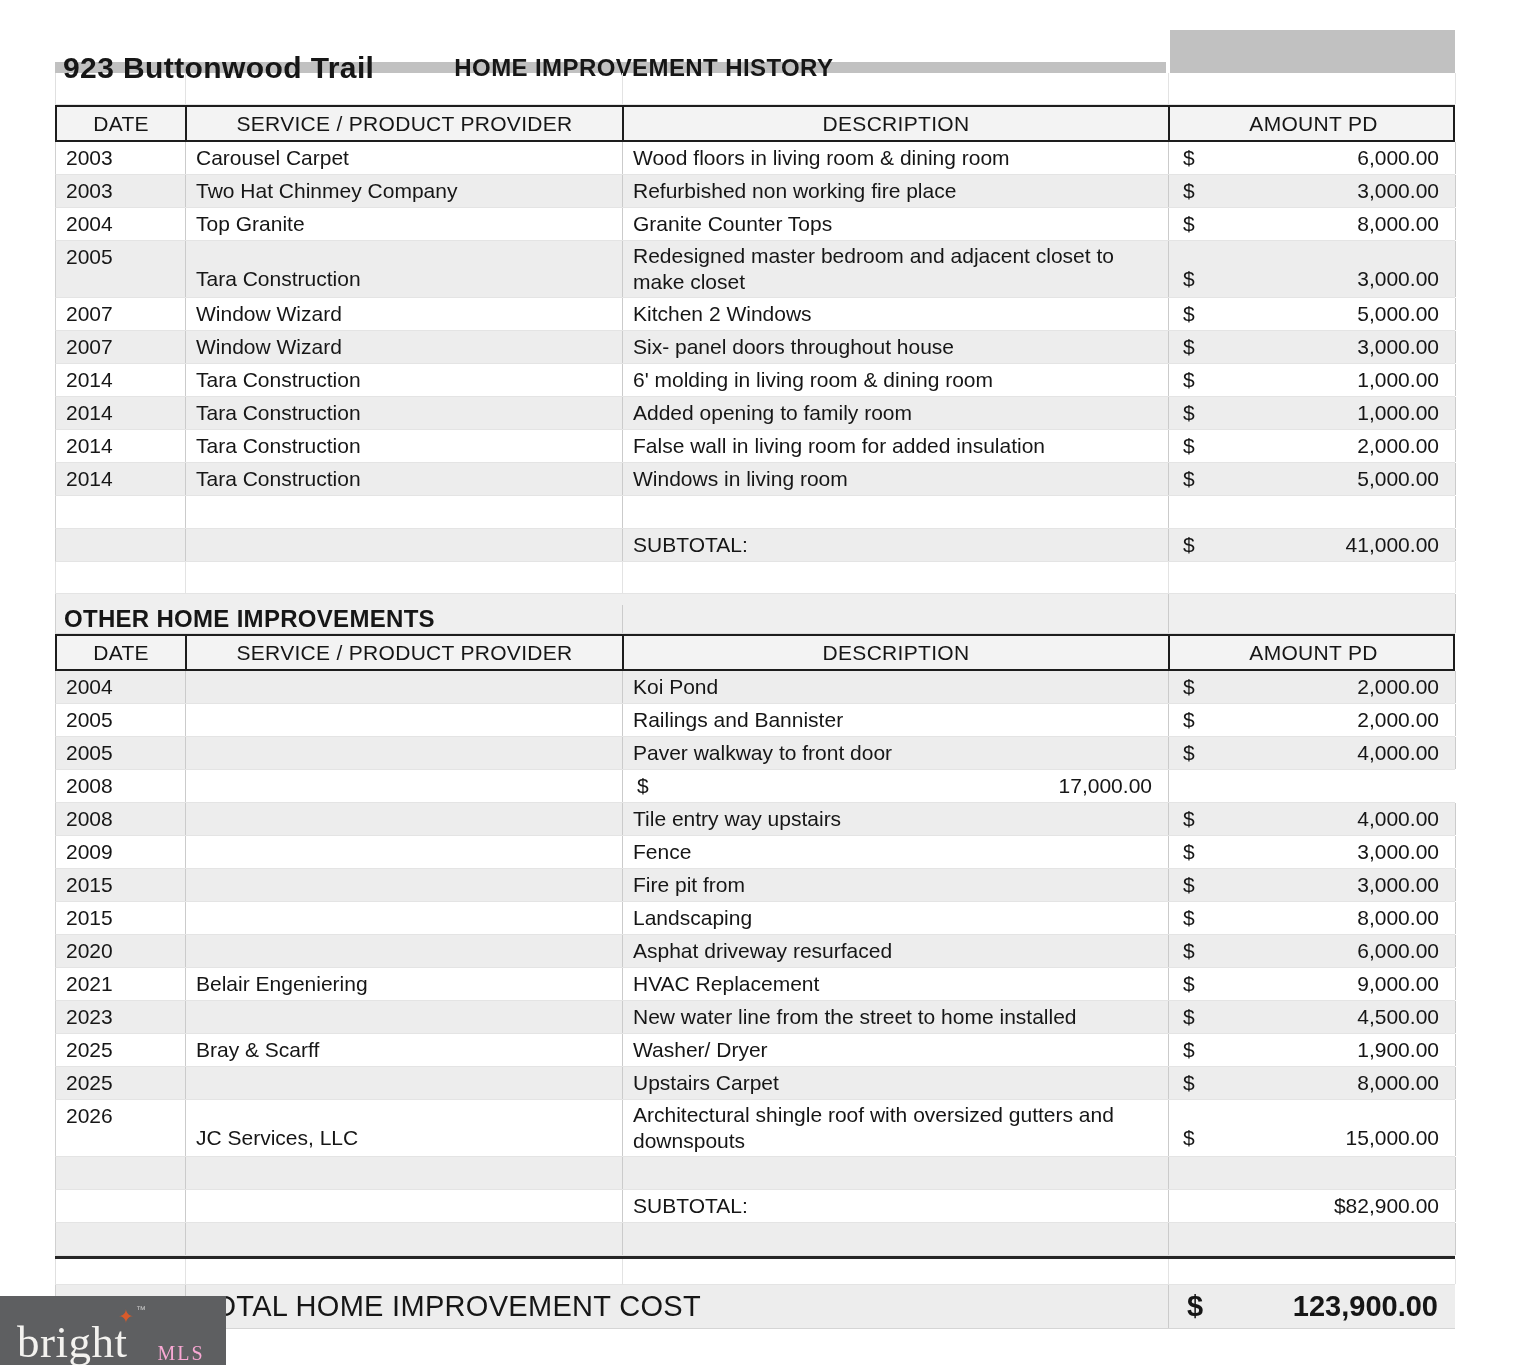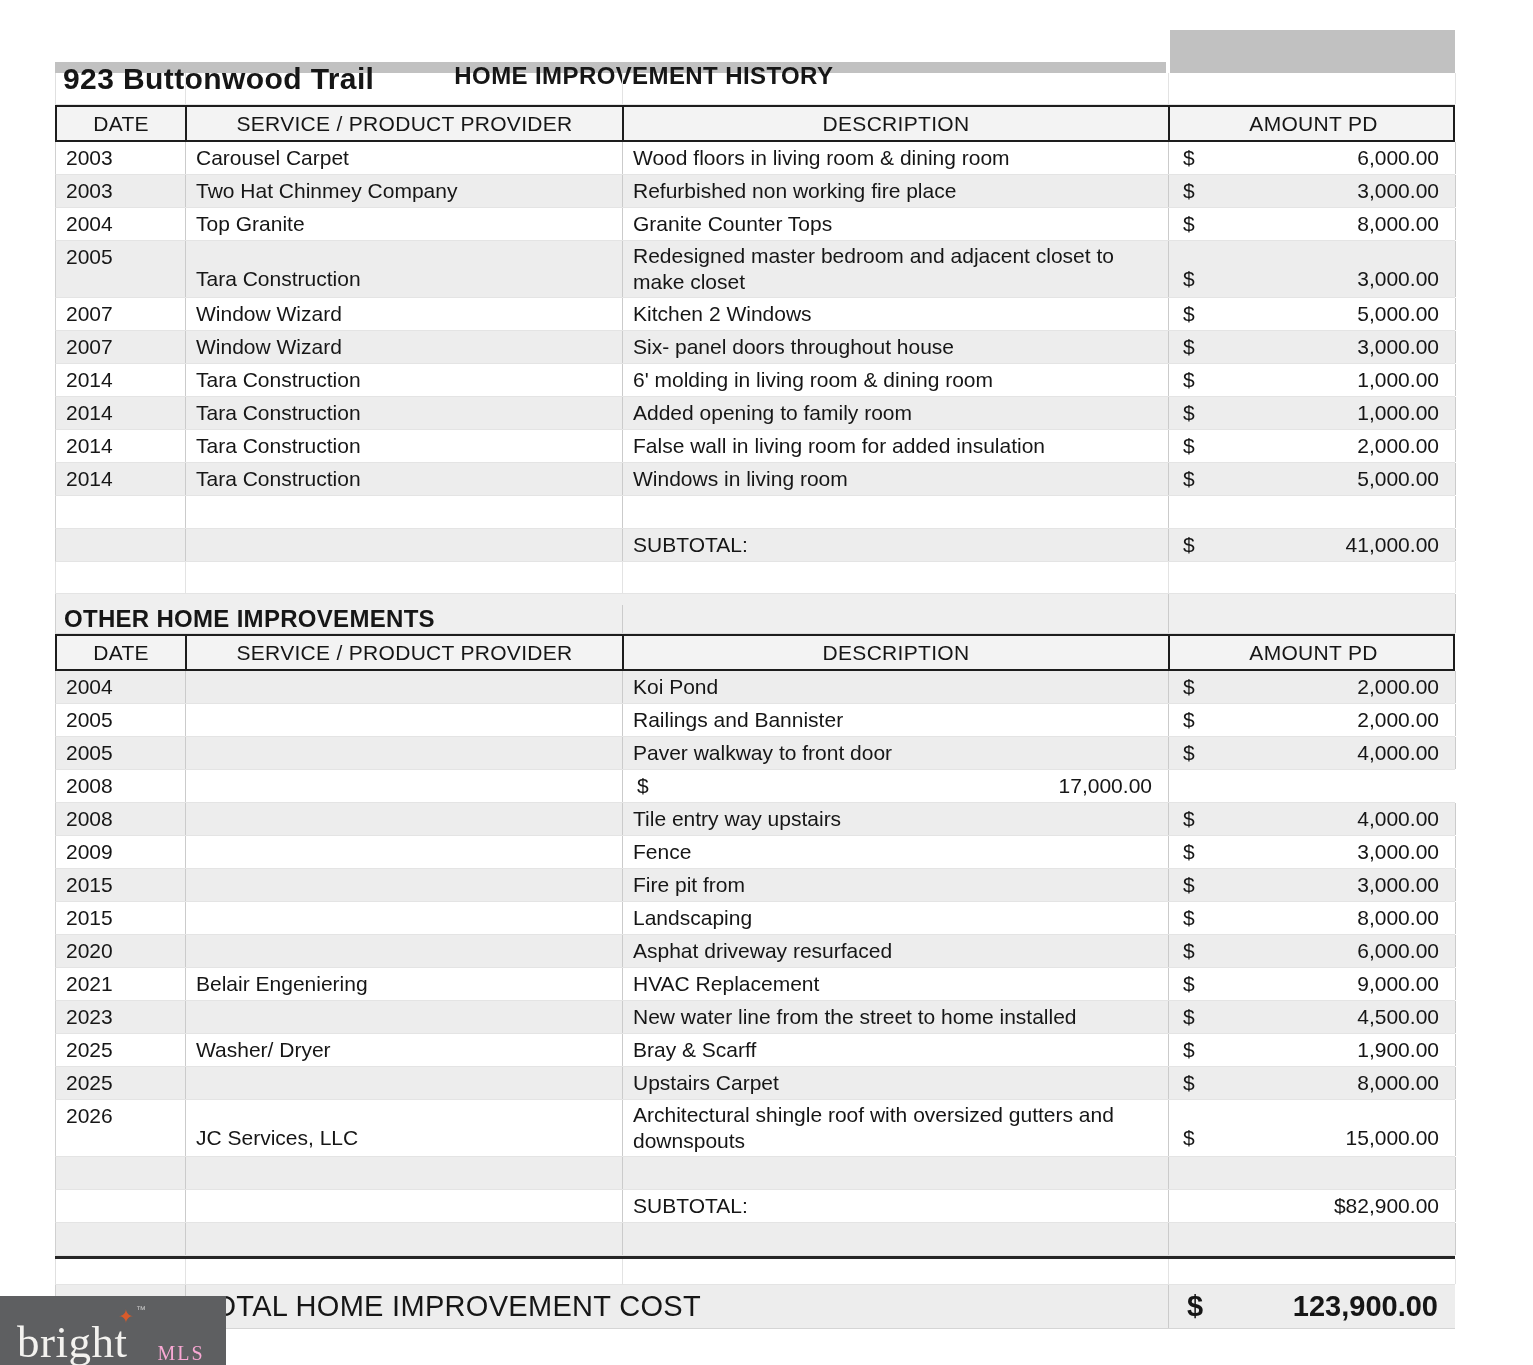--- a/index.html
+++ b/index.html
@@ -5,21 +5,21 @@
   * { box-sizing: border-box; }
   body {
     margin: 0; width: 1533px; height: 1365px; background: #ffffff;
     font-family: "Liberation Sans", "DejaVu Sans", sans-serif;
     color: #161616; position: relative; overflow: hidden;
   }
   .sheet { position: absolute; left: 55px; top: 30px; width: 1400px; }
 
   
   .title-row { display: flex; height: 43px; }
-  .title-main { width: 1111px; background: #c1c1c1; display: flex; align-items: flex-start; margin-top: 32px; }
+  .title-main { width: 1111px; background: #c1c1c1; display: flex; align-items: center; margin-top: 32px; }
   .addr { font-weight: bold; font-size: 30px; padding-left: 8px; letter-spacing: .4px; white-space: pre; }
   .heading { font-weight: bold; font-size: 24px; margin-left: 80px; letter-spacing: .4px; white-space: pre; }
   .title-side { width: 285px; background: #c1c1c1; margin-left: 4px; }
 
   
   .row { display: grid; grid-template-columns: 130px 437px 546px 287px;
          min-height: 33px; border-bottom: 1px solid #e4e4e4;
          border-left: 1px solid #d0d0d0; }
   .row.shade { background: #ededed; }
   .cell { display: flex; align-items: center; border-right: 1px solid #cbcbcb;
@@ -325,22 +325,22 @@
     <div class="cell date">2023</div>
     <div class="cell provider"></div>
     <div class="cell desc">New water line from the street to home installed</div>
     <div class="cell amount">
       <span class="cur">$</span>
       <span class="num">4,500.00</span>
     </div>
   </div>
       <div class="row">
     <div class="cell date">2025</div>
+    <div class="cell provider">Bray &amp; Scarff</div>
     <div class="cell desc">Washer/ Dryer</div>
-    <div class="cell provider">Bray &amp; Scarff</div>
     <div class="cell amount">
       <span class="cur">$</span>
       <span class="num">1,900.00</span>
     </div>
   </div>
       <div class="row shade">
     <div class="cell date">2025</div>
     <div class="cell provider"></div>
     <div class="cell desc">Upstairs Carpet</div>
     <div class="cell amount">

